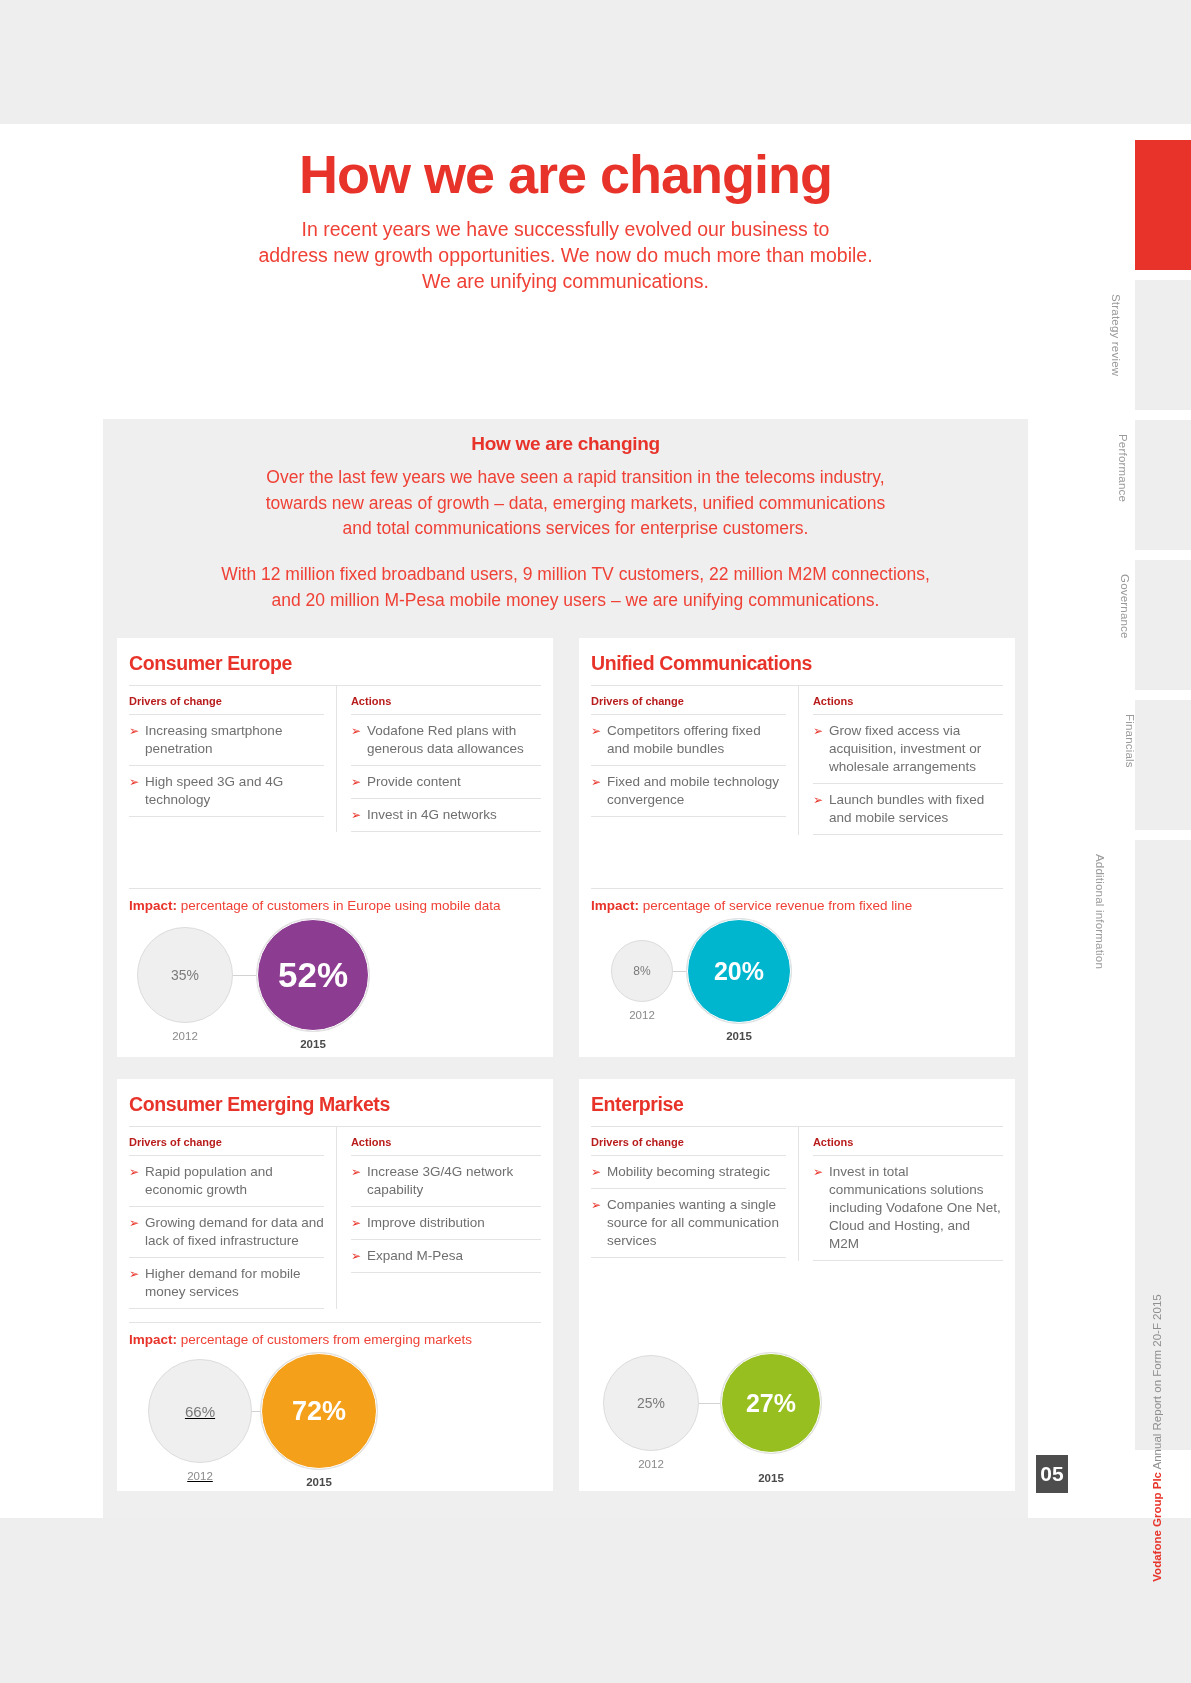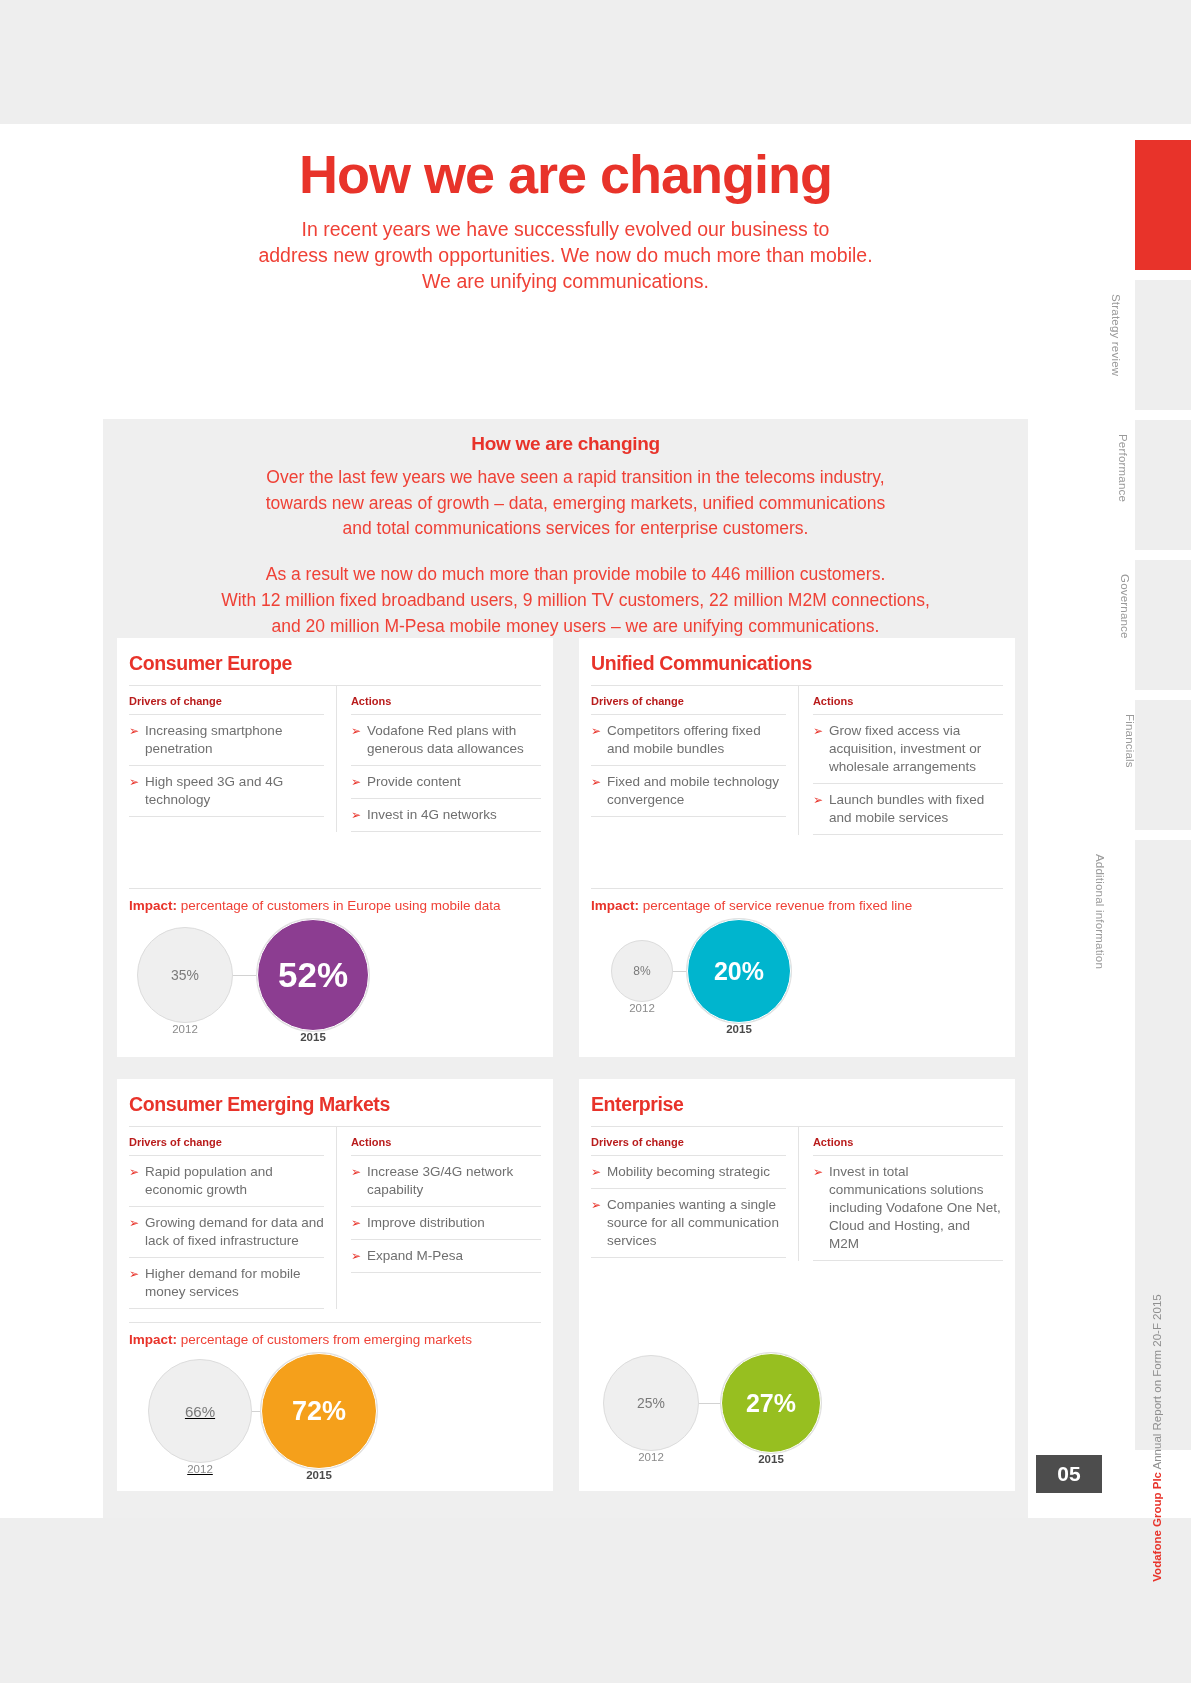--- a/index.html
+++ b/index.html
@@ -75,21 +75,21 @@
   .impact b { color: #e8332a; font-weight: bold; }
 
   
   .chart { position: relative; height: 128px; margin-top: 6px; }
   .circ-wrap { position: absolute; display: flex; flex-direction: column; align-items: center; }
   .circ {
     border-radius: 50%; display: flex; align-items: center; justify-content: center;
   }
   .circ.base { background: #efefef; border: 1px solid #dcdcdc; color: #7a7a7a; }
   .circ.now { border: 1px solid #ffffff; box-shadow: 0 0 0 1px #e0e0e0; color: #ffffff; font-weight: bold; }
-  .yr { font-size: 11.5px; color: #8a8a8a; }
+  .yr { font-size: 11.5px; color: #8a8a8a; margin-top: 7px; }
   .yr.bold { color: #4a4a4a; font-weight: bold; }
   .connector { position: absolute; height: 1px; background: #d2d2d2; }
 
   
   .tabs { position: absolute; left: 1135px; top: 140px; width: 56px; }
   .tab {
     width: 56px; background: #eeeeee; position: relative; margin-bottom: 10px;
   }
   .tab.active { background: #e8332a; }
   .tab-label {
@@ -104,21 +104,21 @@
     background: #eeeeee;
   }
   .footer-rot {
     position: absolute; left: 50%; bottom: 12px;
     transform: translateX(-50%) rotate(-90deg); transform-origin: bottom center;
     white-space: nowrap; font-size: 11.5px; color: #8f8f8f;
   }
   .footer-brand { color: #e8332a; font-weight: bold; }
 
   .pagenum {
-    position: absolute; left: 1036px; top: 1455px; width: 66px; height: 38px;
+    position: absolute; left: 1036px; top: 1455px; width: 32px; height: 38px;
     background: #4d4d4d; color: #ffffff; font-size: 21px; font-weight: bold;
     display: flex; align-items: center; justify-content: center;
   }
 </style>
 </head>
 <body>
 
 <div class="page">
 
   <div class="band-top"></div>
@@ -136,21 +136,20 @@
 
   <div class="panel">
     <div class="panel-head">
       <div class="panel-title">How we are changing</div>
       <div class="panel-p">
         <div>Over the last few years we have seen a rapid transition in the telecoms industry,</div>
         <div>towards new areas of growth – data, emerging markets, unified communications</div>
         <div>and total communications services for enterprise customers.</div>
       </div>
       <div class="panel-p second">
-        <div>As a result we now do much more than provide mobile to 446 million customers.</div>
         <div>With 12 million fixed broadband users, 9 million TV customers, 22 million M2M connections,</div>
         <div>and 20 million M-Pesa mobile money users – we are unifying communications.</div>
       </div>
     </div>
   </div>
 
   <div class="cards">
     <div class="card-row">
 
       <div class="card tall">
@@ -330,21 +329,21 @@
             </ul>
           </div>
         </div>
         <div class="card-spacer"></div>
         <div class="chart">
             <div class="connector" style="left: 108px; width: 22px; top: 50px;"></div>
             <div class="circ-wrap" style="left: 12px; top: 2px;">
               <div class="circ base" style="width: 96px; height: 96px; font-size: 13.92px;">25%</div>
               <div class="yr">2012</div>
             </div>
-            <div class="circ-wrap" style="left: 130px; top: 0px;">
+            <div class="circ-wrap" style="left: 130px; top: 0px; gap: 12px;">
               <div class="circ now" style="width: 100px; height: 100px; background: rgb(151, 191, 32); font-size: 25px;">27%</div>
               <div class="yr bold">2015</div>
             </div>
           </div>
       </div>
 
     </div>
   </div>
 
   <div class="tabs">

